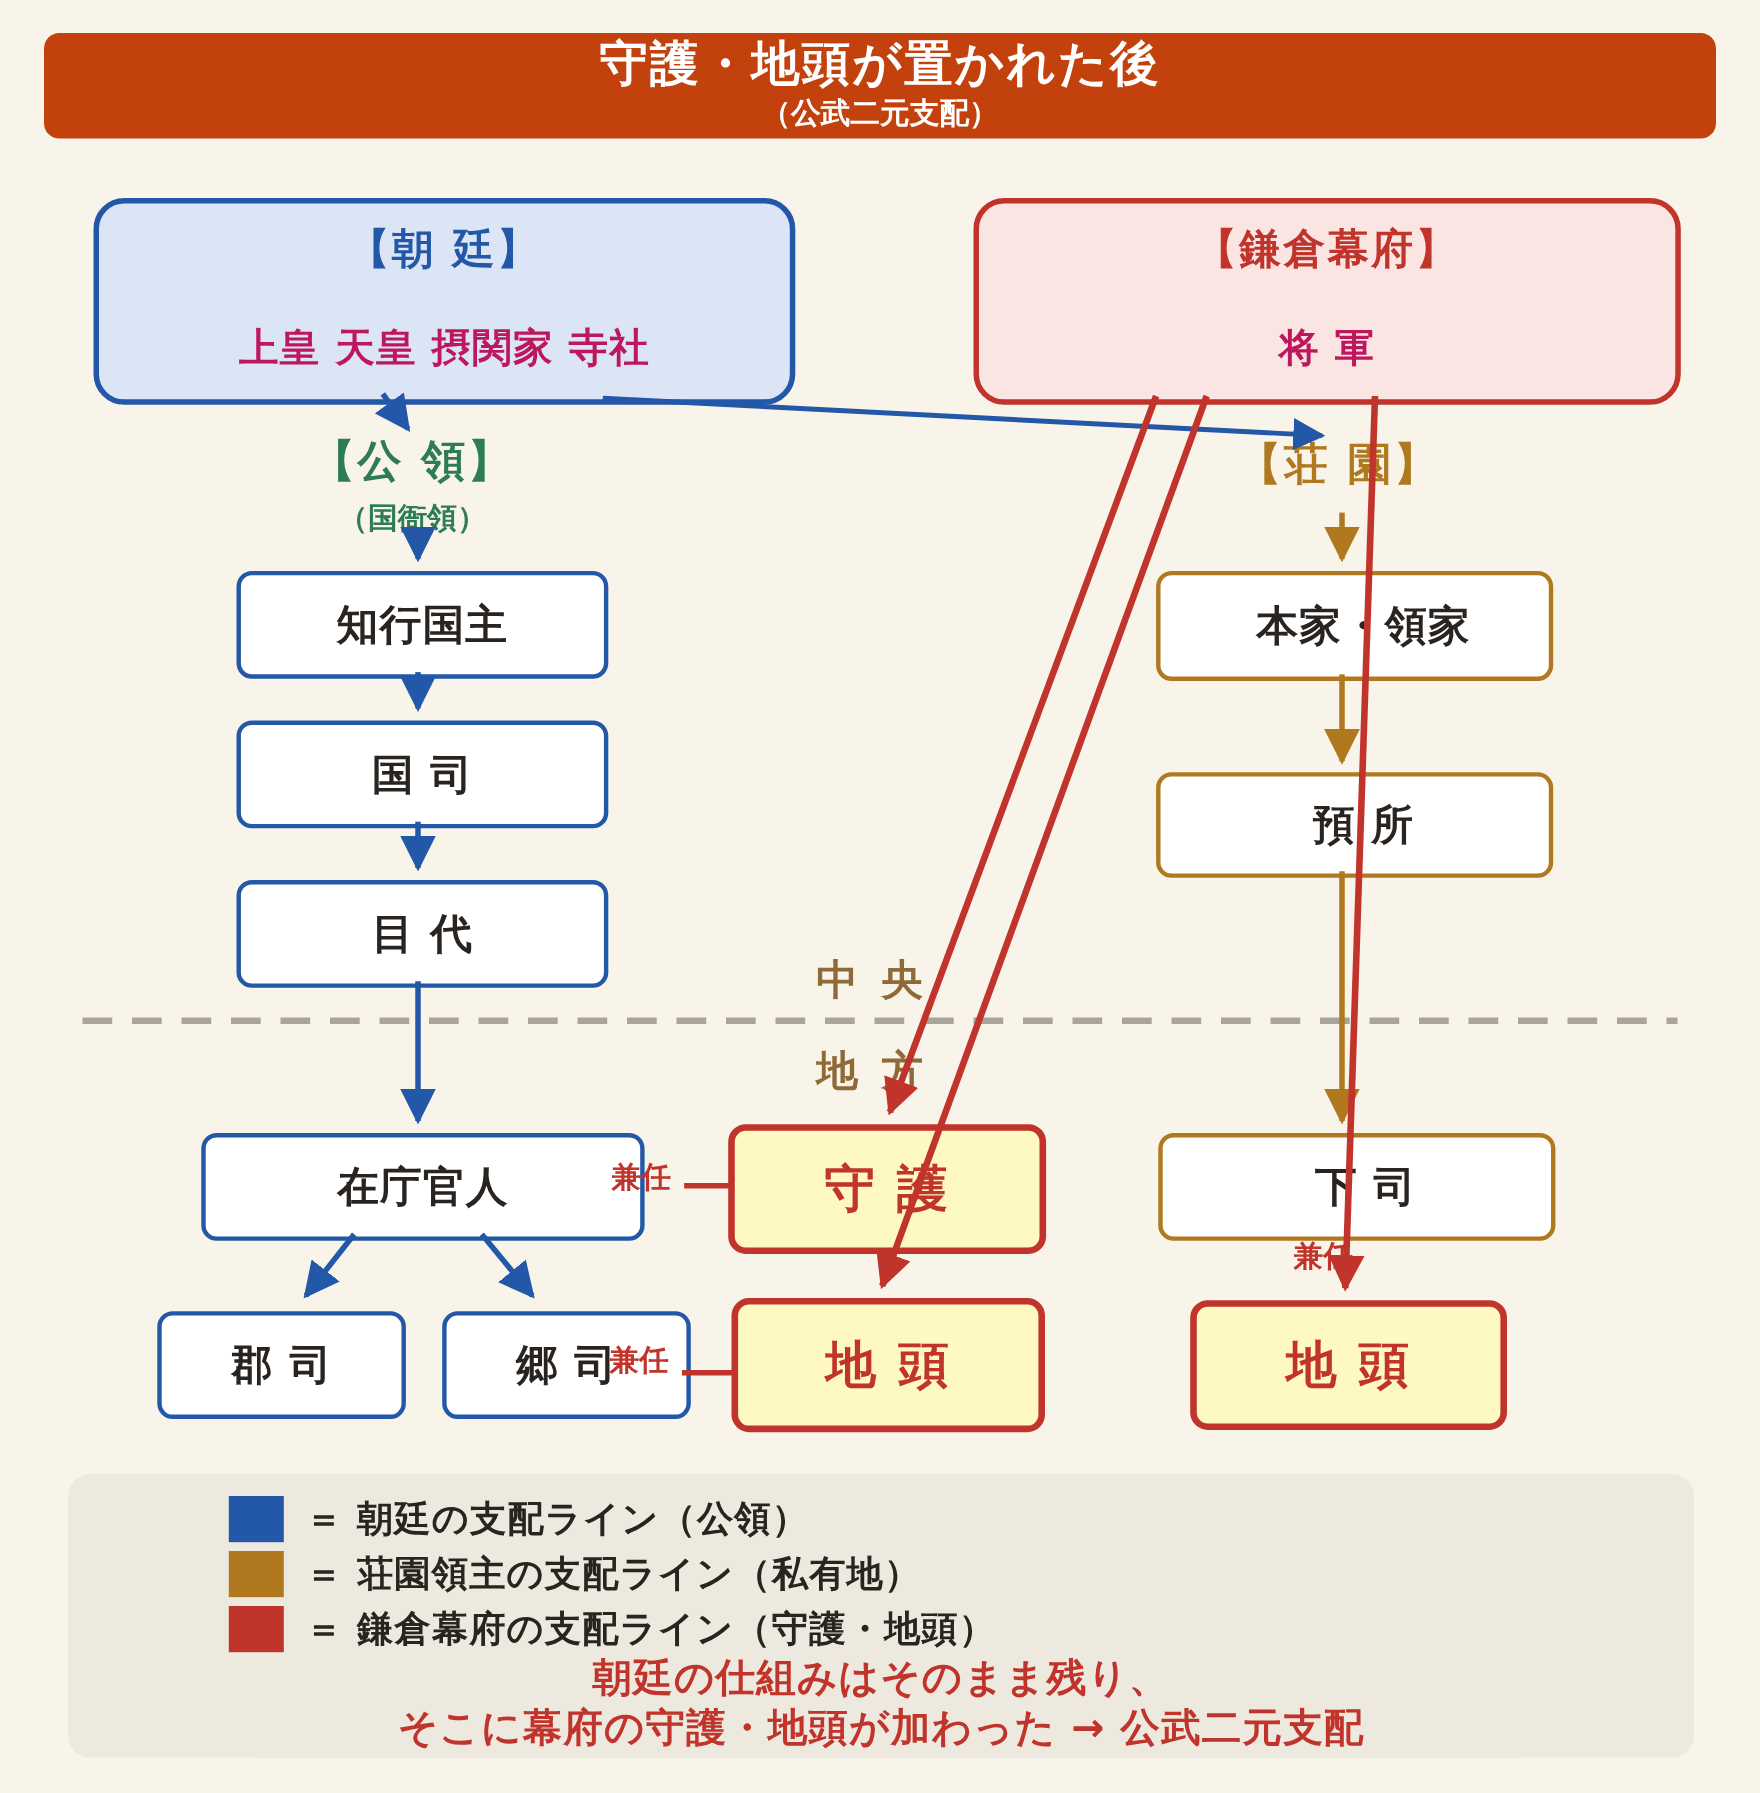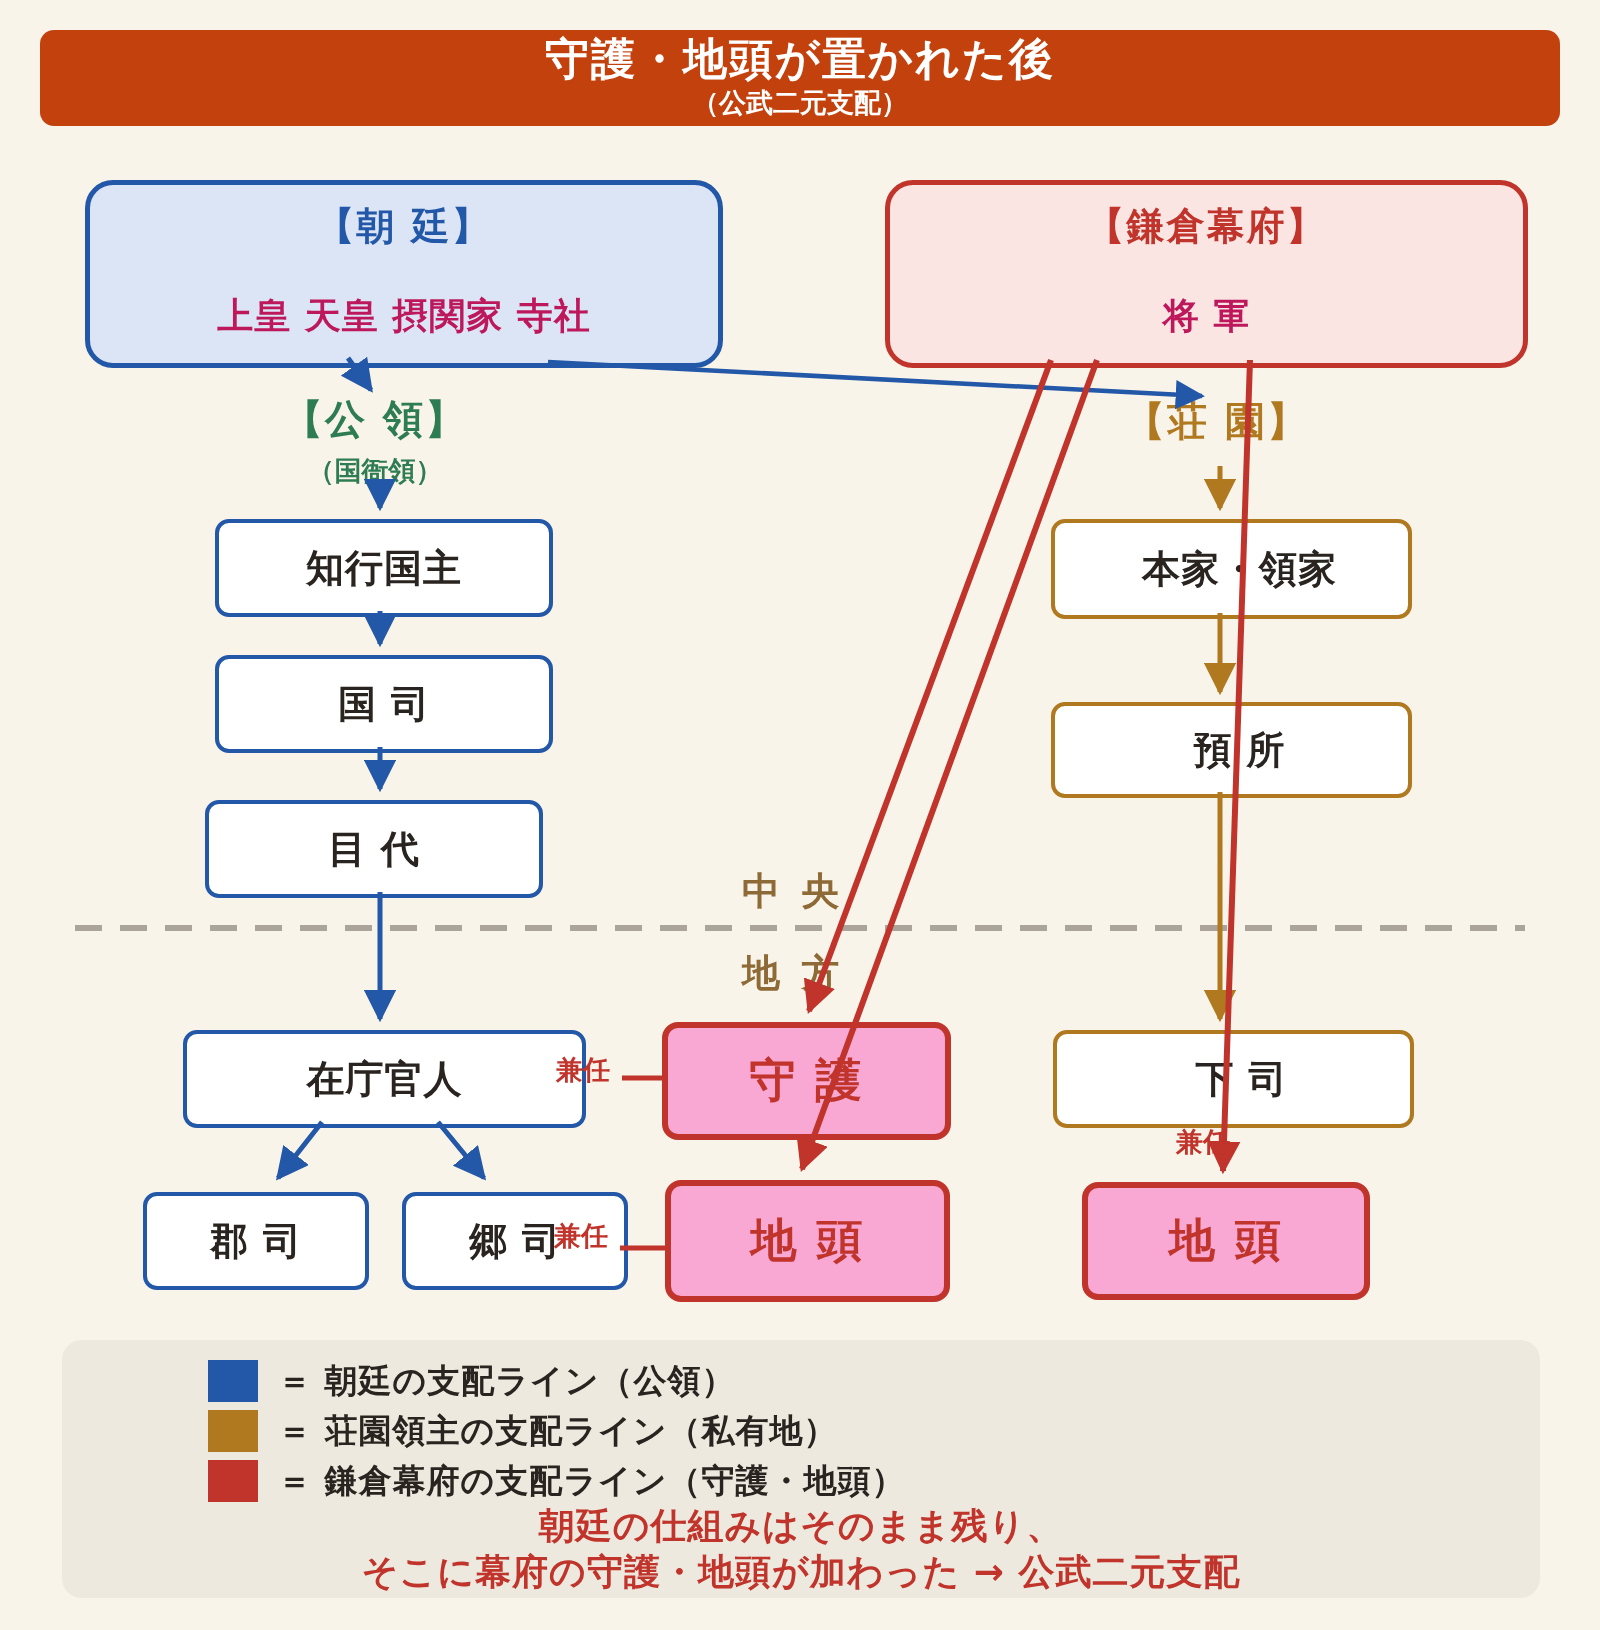--- a/index.html
+++ b/index.html
@@ -43,28 +43,28 @@
 
   
   .node{
     background:#FFFFFF;border-radius:14px;
     display:flex;align-items:center;justify-content:center;
     font-size:38px;font-weight:bold;color:#29241F;z-index:2;letter-spacing:1px;
   }
   .b-blue{border:4px solid #2357A7;}
   .b-brown{border:4px solid #B0791F;padding-left:16px;}
   .node-red{
-    background:#f9a8d4;border:6px solid #C0342B;border-radius:16px;
+    background:#fef9c3;border:6px solid #C0342B;border-radius:16px;
     display:flex;align-items:center;justify-content:center;
     font-size:46px;font-weight:bold;color:#C0342B;z-index:2;letter-spacing:2px;
   }
 
   .n-chigyou{left:215px;top:519px;width:330px;height:90px;}
   .n-kokushi{left:215px;top:655px;width:330px;height:90px;}
-  .n-mokudai{left:205px;top:800px;width:330px;height:90px;}
+  .n-mokudai{left:215px;top:800px;width:330px;height:90px;}
   .n-zaichou{left:183px;top:1030px;width:395px;height:90px;}
   .n-gunji{left:143px;top:1192px;width:218px;height:90px;}
   .n-gouji{left:402px;top:1192px;width:218px;height:90px;}
   .n-honke{left:1051px;top:519px;width:337px;height:92px;}
   .n-azukari{left:1051px;top:702px;width:337px;height:88px;}
   .n-geshi{left:1053px;top:1030px;width:337px;height:90px;}
   .n-shugo{left:662px;top:1022px;width:277px;height:106px;}
   .n-jitou-mid{left:665px;top:1180px;width:273px;height:110px;}
   .n-jitou-right{left:1082px;top:1182px;width:276px;height:106px;}
 

